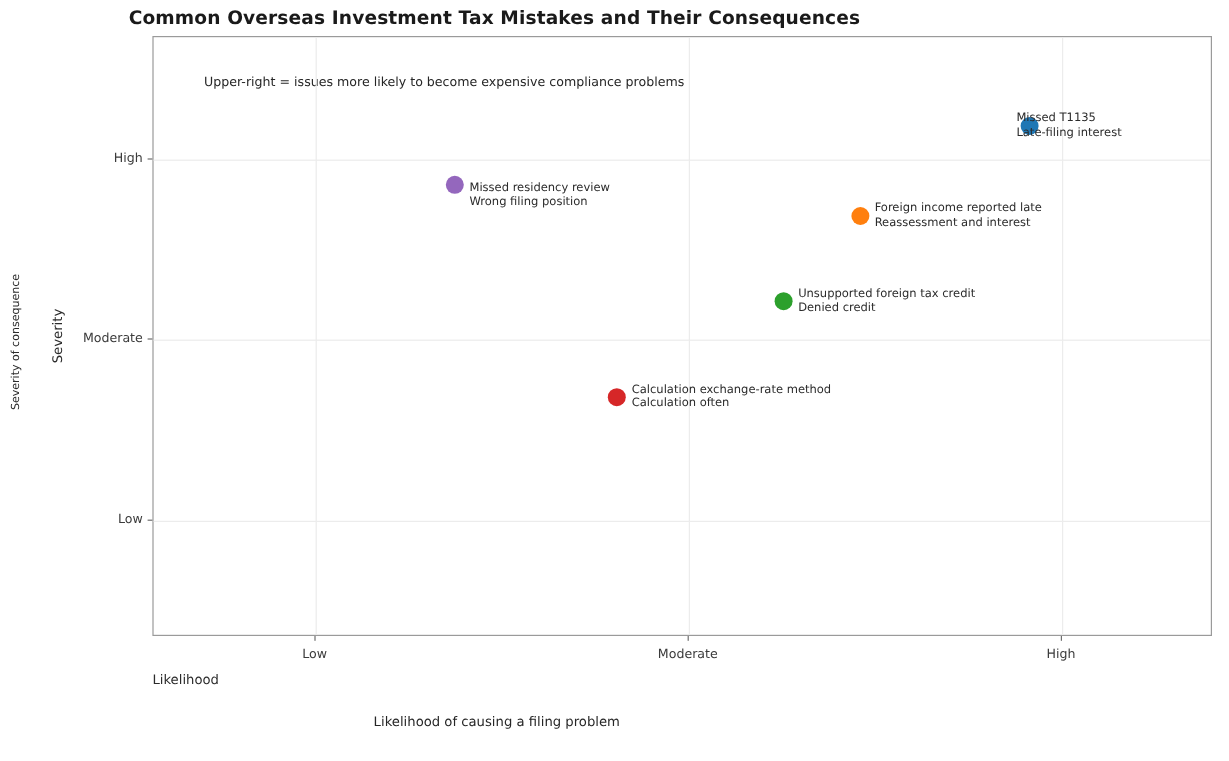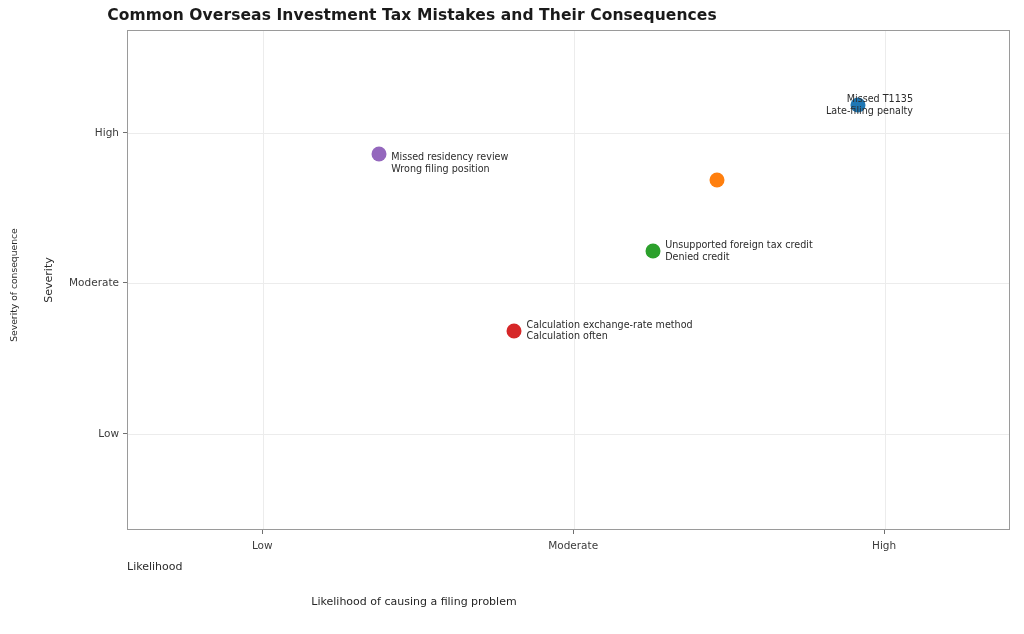--- a/index.html
+++ b/index.html
@@ -170,32 +170,37 @@
   }
 </style>
 </head>
 <body>
 
 <div id="figure">
 
   <div class="chart-title">Common Overseas Investment Tax Mistakes and Their Consequences</div>
 
   <div class="plot-area" id="plot-area">
+    <div class="plot-annotation">Upper-right = issues more likely to become expensive compliance problems</div>
   <div class="gridline-v" style="left: 135.248px;"></div>
       <div class="gridline-v" style="left: 446.164px;"></div>
       <div class="gridline-v" style="left: 757.079px;"></div>
       <div class="gridline-h" style="top: 402.861px;"></div>
       <div class="gridline-h" style="top: 252.259px;"></div>
       <div class="gridline-h" style="top: 101.657px;"></div>
       <div class="point" title="Missed T1135" style="left: 730.03px; top: 73.7952px; background: rgb(31, 119, 180);"></div>
-      <div class="point-label" style="left: 698px; top: 73.7952px; text-align: right;">
+      <div class="point-label" style="left: 719px; top: 73.7952px;">
         <span class="l1" style="display: block;">Missed T1135</span>
-        <span class="l2">Late-filing penalty</span>
+        <span class="l2">Late-filing interest</span>
       </div>
       <div class="point" title="Foreign income reported late" style="left: 588.874px; top: 149.096px; background: rgb(255, 127, 14);"></div>
+      <div class="point-label" style="left: 600.874px; top: 149.096px;">
+        <span class="l1" style="display: block;">Foreign income reported late</span>
+        <span class="l2">Reassessment and interest</span>
+      </div>
       <div class="point" title="Missed residency review" style="left: 251.22px; top: 122.741px; background: rgb(148, 103, 189);"></div>
       <div class="point-label" style="left: 263.22px; top: 132px;">
         <span class="l1" style="display: block;">Missed residency review</span>
         <span class="l2">Wrong filing position</span>
       </div>
       <div class="point" title="Unsupported foreign tax credit" style="left: 525.136px; top: 219.88px; background: rgb(44, 160, 44);"></div>
       <div class="point-label" style="left: 537.136px; top: 219.88px;">
         <span class="l1" style="display: block;">Unsupported foreign tax credit</span>
         <span class="l2">Denied credit</span>
       </div>

